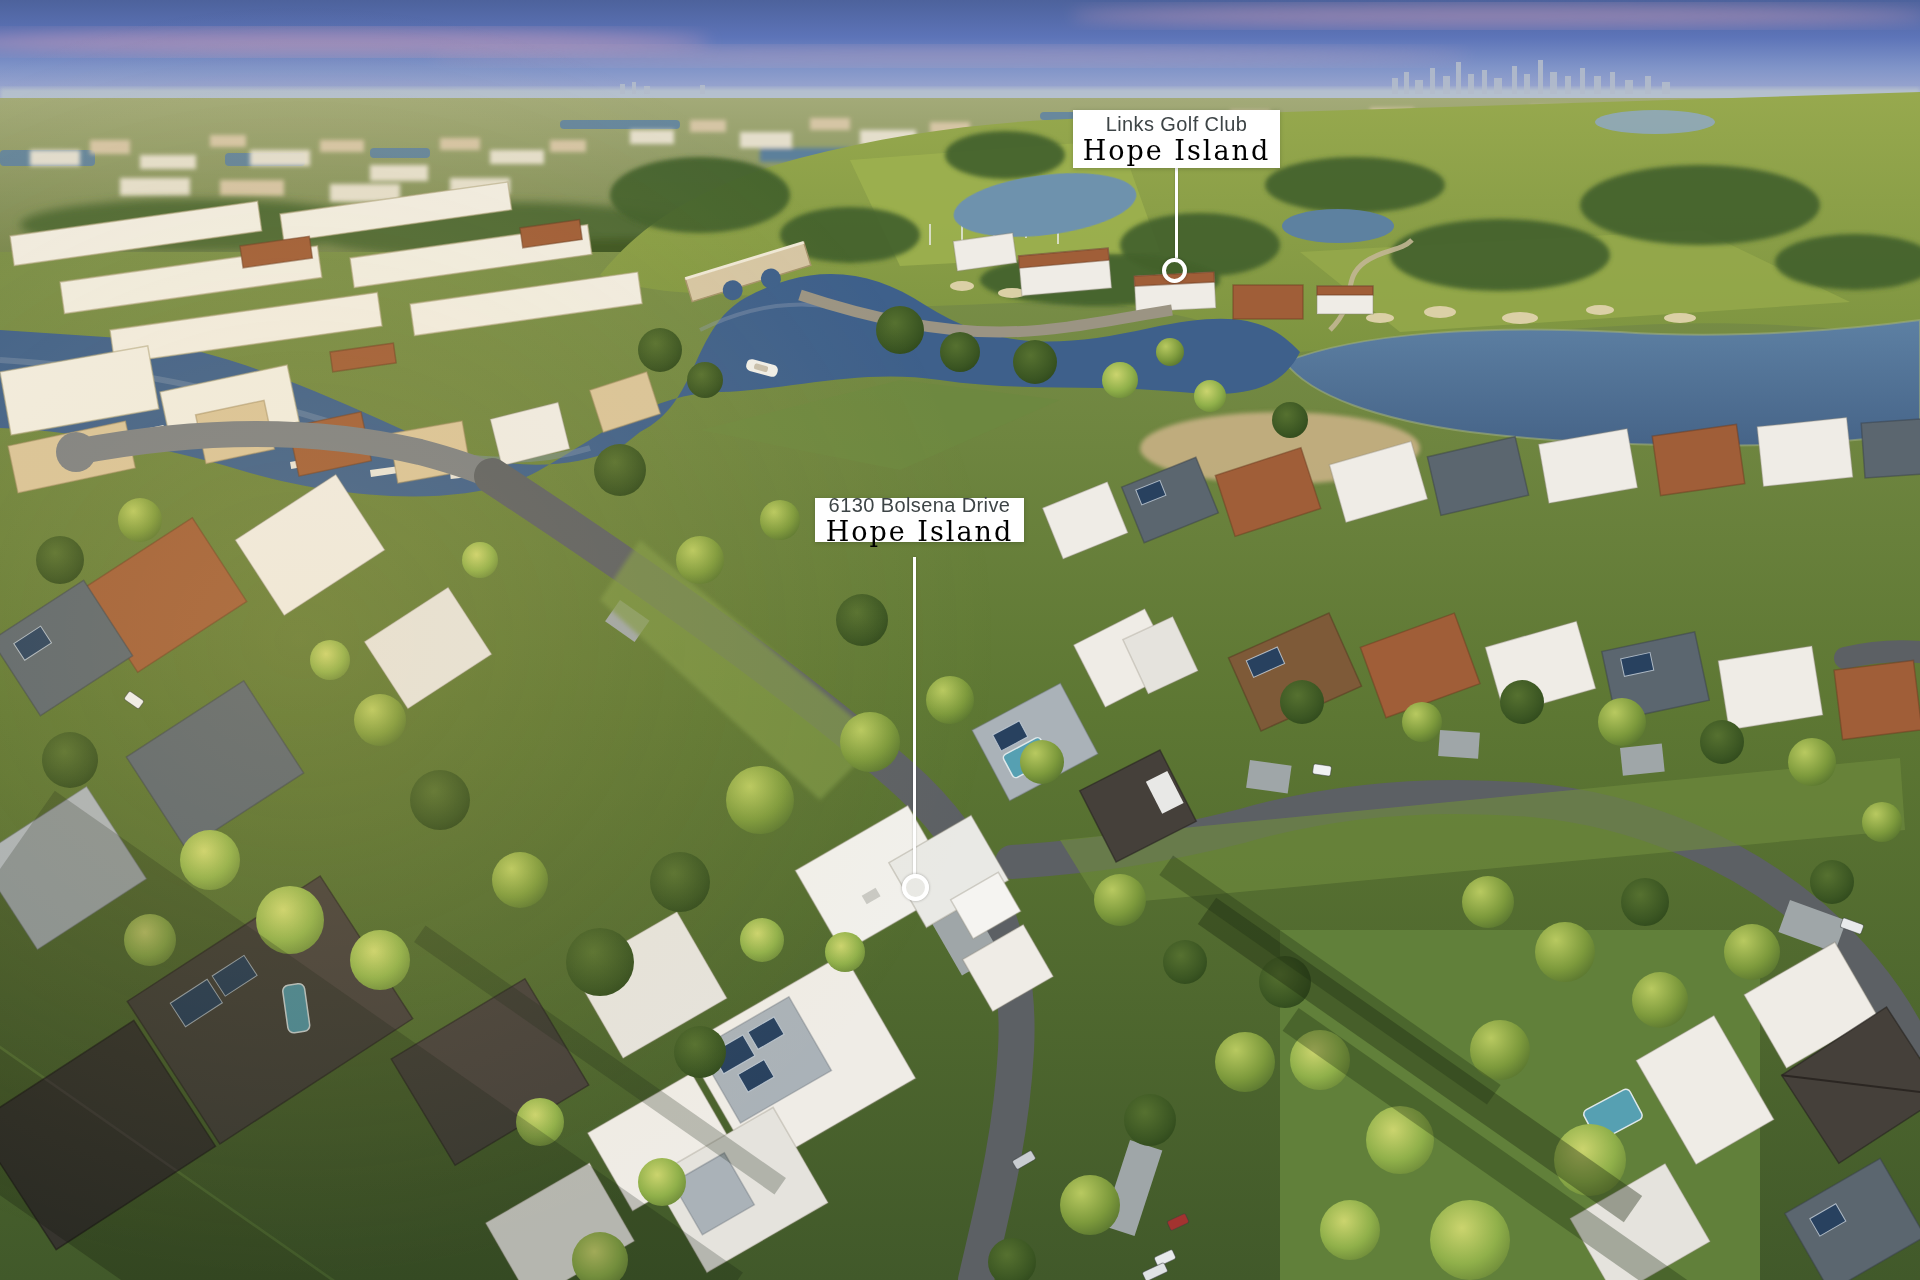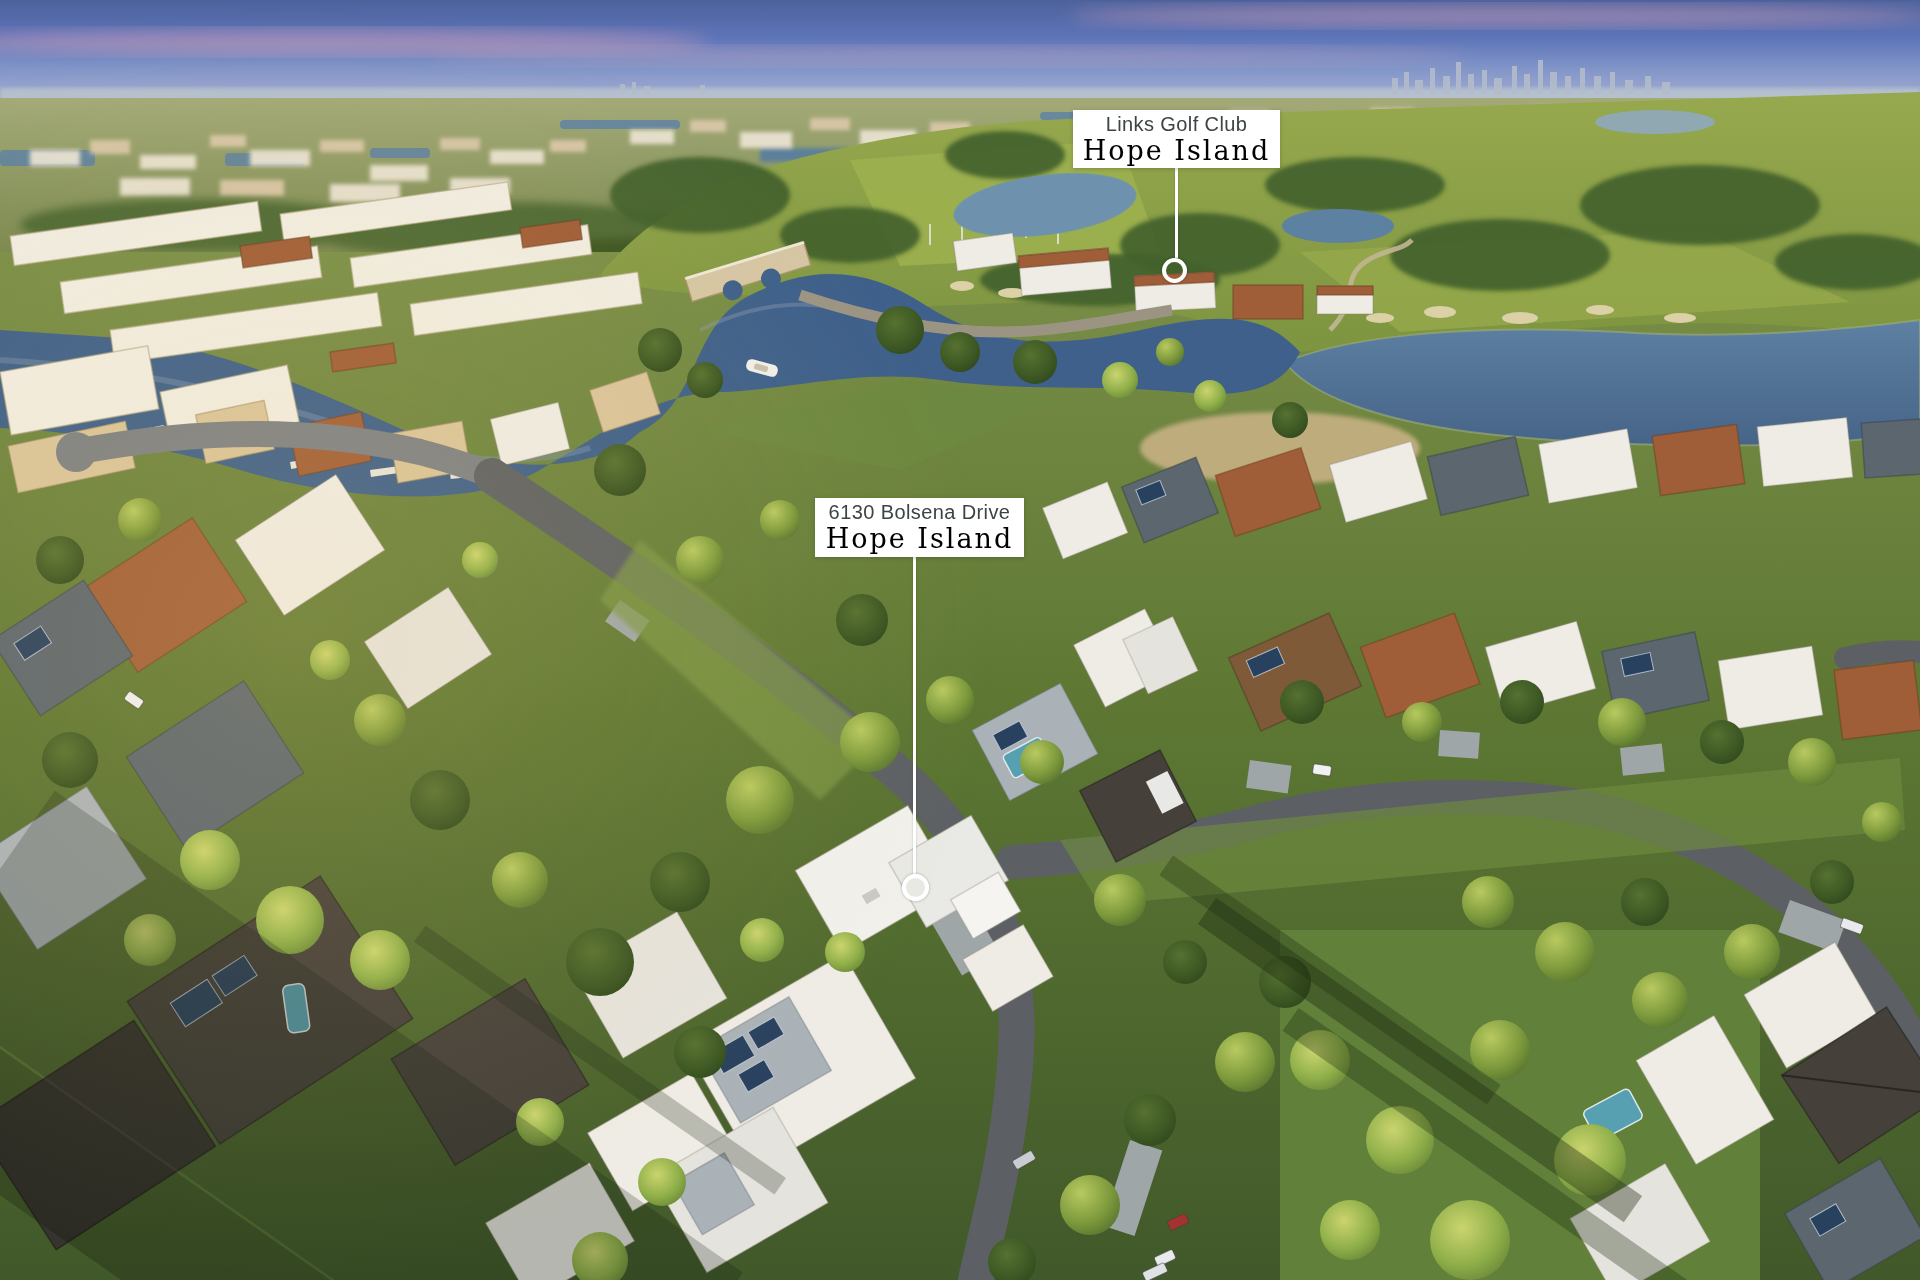--- a/index.html
+++ b/index.html
@@ -583,18 +583,18 @@
 
 <div class="leader" style="left:1175px;top:168px;height:90px;"></div>
 <div class="ring" style="left:1162px;top:258px;width:25px;height:25px;"></div>
 <div class="callout" style="left:1073px;top:110px;width:207px;height:58px;">
   <div class="l1">Links Golf Club</div>
   <div class="l2">Hope Island</div>
 </div>
 
 <div class="leader" style="left:913px;top:557px;height:318px;"></div>
 <div class="ring" style="left:902px;top:874px;width:27px;height:27px;"></div>
-<div class="callout" style="left:815px;top:498px;width:209px;height:59px;">
+<div class="callout" style="left:815px;top:498px;width:209px;height:44px;">
   <div class="l1">6130 Bolsena Drive</div>
   <div class="l2">Hope Island</div>
 </div>
 
 </div>
 
 </body></html>

